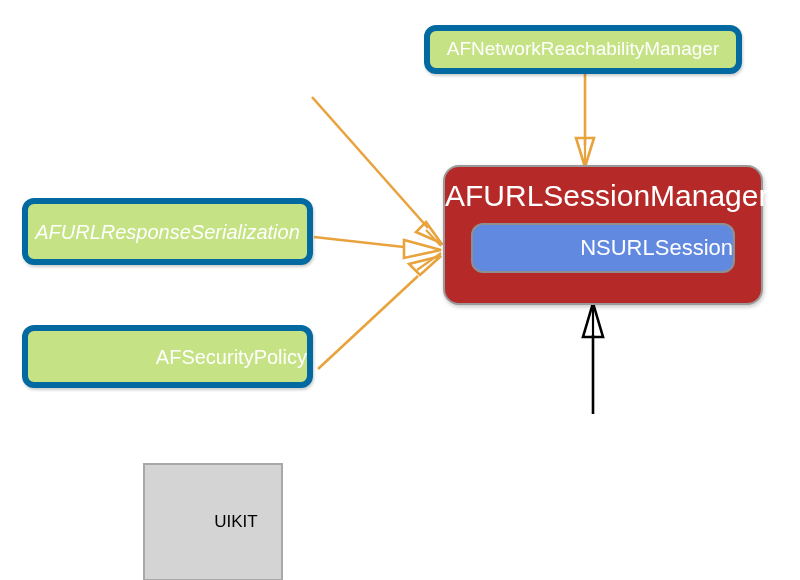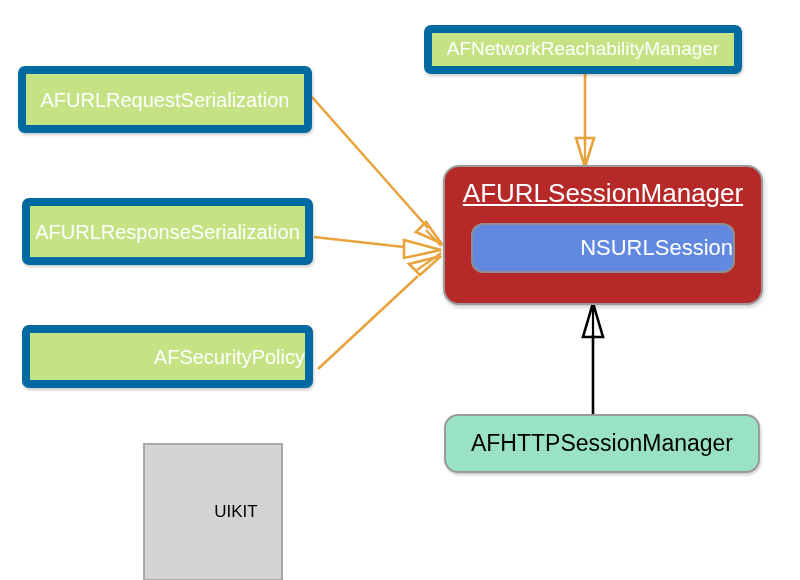--- a/index.html
+++ b/index.html
@@ -30,44 +30,43 @@
     position: absolute;
     box-sizing: border-box;
     display: flex;
     align-items: center;
     justify-content: center;
     text-align: center;
     line-height: 1.1;
   }
   .node-green {
     background: #c5e384;
-    border: 8px solid #0369a1;
-    border-radius: 7px;
+    border: 6px solid #0369a1;
+    border-radius: 12px;
     color: #ffffff;
     font-size: 20px;
     box-shadow: 1px 2px 3px rgba(0,0,0,0.20);
   }
   .node-red {
     background: #b52a28;
     border: 2px solid #9a9a9a;
     border-radius: 16px;
     color: #ffffff;
     box-shadow: 1px 2px 4px rgba(0,0,0,0.22);
     display: block;
     padding: 0;
   }
   .node-red .title {
     position: absolute;
     left: 0;
     right: 0;
     top: 12px;
-    font-size: 26px;
+    font-size: 30px;
     color: #ffffff;
     text-align: center;
-    text-decoration: underline;
   }
   .node-blue {
     position: absolute;
     left: 26px;
     top: 56px;
     width: 264px;
     height: 50px;
     background: #6189e0;
     border: 2px solid #8f8f8f;
     border-radius: 12px;
@@ -119,44 +118,38 @@
       <polygon points="585,167 576,138 594,138" fill="none" stroke="#e8a33d" stroke-width="2.6" stroke-linejoin="miter"></polygon>
       <line x1="585" y1="140" x2="585" y2="167" stroke="#e8a33d" stroke-width="2.2"></line>
     </g>
     <g>
       <line x1="593" y1="414" x2="593" y2="335" stroke="#000000" stroke-width="2.6"></line>
       <polygon points="593,303 583,337 603,337" fill="none" stroke="#000000" stroke-width="2.6" stroke-linejoin="miter"></polygon>
       <line x1="593" y1="336" x2="593" y2="308" stroke="#000000" stroke-width="2.2"></line>
     </g>
   </svg>
 
-  <div class="node node-green" style="left:18px; top:66px; width:294px; height:67px;">
-    <span>AFURLRequestSerialization</span>
-  </div>
 
-  <div class="node node-green" style="left:22px; top:198px; width:291px; height:67px;">
+  <div class="node node-green" style="left:22px; top:198px; width:291px; height:67px;font-style:italic;">
     <span>AFURLResponseSerialization</span>
   </div>
 
   <div class="node node-green" style="left:22px; top:325px; width:291px; height:63px;justify-content:flex-end;">
     <span>AFSecurityPolicy</span>
   </div>
 
   <div class="node node-green" style="left:424px; top:25px; width:318px; height:49px; font-size:19px;">
     <span>AFNetworkReachabilityManager</span>
   </div>
 
   <div class="node node-red" style="left:443px; top:165px; width:320px; height:140px;">
     <span class="title">AFURLSessionManager</span>
     <div class="node-blue">
       <span>NSURLSession</span>
     </div>
   </div>
 
-  <div class="node node-teal" style="left:444px; top:414px; width:316px; height:59px;">
-    <span>AFHTTPSessionManager</span>
-  </div>
 
-  <div class="node node-gray" style="left:143px; top:443px; width:140px; height:138px;padding-left:46px;">
+  <div class="node node-gray" style="left:143px; top:463px; width:140px; height:118px;padding-left:46px;">
     <span>UIKIT</span>
   </div>
 
 </div>
 
 </body></html>

